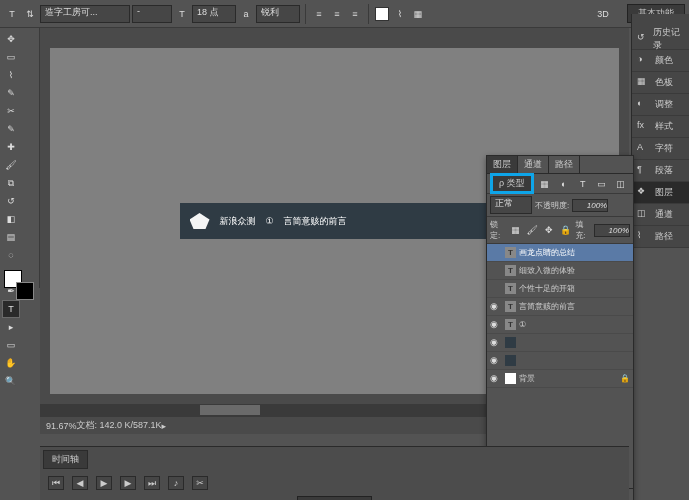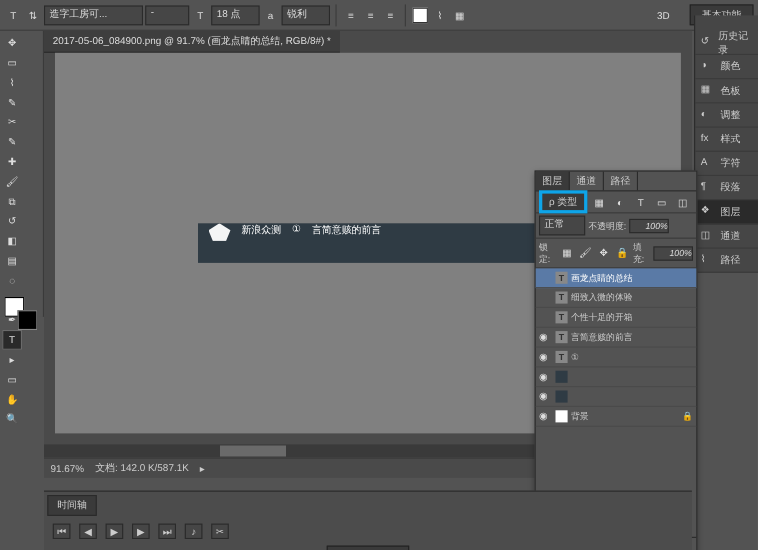--- a/index.html
+++ b/index.html
@@ -18,23 +18,23 @@
 .tool { width:18px; height:18px; display:flex; align-items:center; justify-content:center; color:#ddd; margin:0; cursor:pointer; }
 .tool.sel { background:#2a2a2a; border:1px solid #6a6a6a; }
 .swatches { position:absolute; left:4px; top:270px; width:30px; height:30px; }
 .swatch-fg { position:absolute; width:18px; height:18px; background:#fff; border:1px solid #000; top:0; left:0; }
 .swatch-bg { position:absolute; width:18px; height:18px; background:#000; border:1px solid #888; bottom:0; right:0; }
 
 
 .doc-wrap { position:absolute; left:40px; top:28px; right:60px; bottom:66px; background:#4a4a4a; }
 .doctab { height:20px; display:flex; align-items:center; padding:0 8px; background:#3e3e3e; color:#ddd; font-size:9px; border-bottom:1px solid #2a2a2a; width:fit-content; }
 .canvas { position:absolute; left:10px; right:10px; top:20px; bottom:40px; background:#808080; display:flex; align-items:center; justify-content:center; }
-.banner { width:310px; height:36px; background:#2f3b44; display:flex; align-items:flex-start; padding:0 10px; gap:10px; color:#fff; font-size:11px; }
+.banner { width:310px; height:36px; background:#2f3b44; display:flex; align-items:center; padding:0 10px; gap:10px; color:#fff; font-size:11px; }
 .banner-logo { width:20px; height:16px; background:#fff; clip-path:polygon(50% 0,100% 40%,80% 100%,20% 100%,0 40%); opacity:.95; }
-.status { position:absolute; left:0; bottom:0; right:0; height:18px; background:#4a4a4a; display:flex; align-items:center; padding:0 6px; gap:10px; border-top:1px solid #3a3a3a; }
+.status { position:absolute; left:0; bottom:0; right:0; height:18px; background:#4a4a4a; display:flex; align-items:center; padding:0 6px; border-top:1px solid #3a3a3a; }
 .scroll-h { position:absolute; bottom:18px; left:0; right:0; height:12px; background:#3a3a3a; }
 .scroll-thumb { position:absolute; height:10px; top:1px; left:160px; width:60px; background:#6a6a6a; }
 
 
 .rightrail { position:absolute; right:0; top:14px; width:58px; background:#464646; border-left:1px solid #2a2a2a; padding-top:14px; }
 .rail-item { height:22px; display:flex; align-items:center; padding:0 5px; gap:4px; border-bottom:1px solid #3a3a3a; cursor:pointer; }
 .rail-item.sel { background:#2a2a2a; }
 .rail-ic { width:14px; height:14px; display:inline-block; }
 
 
@@ -110,21 +110,20 @@
   <div class="tool">▭</div>
   <div class="tool">✋</div>
   <div class="tool">🔍</div>
 </div>
 <div class="swatches">
   <div class="swatch-fg"></div>
   <div class="swatch-bg"></div>
 </div>
 
 <div class="doc-wrap">
-  <div class="doctab">2017-05-06_084900.png @ 91.7% (画龙点睛的总结, RGB/8#) *</div>
   <div class="canvas">
     <div class="banner">
       <div class="banner-logo"></div>
       <span>新浪众测</span>
       <span>①</span>
       <span>言简意赅的前言</span>
     </div>
   </div>
   <div class="scroll-h">
     <div class="scroll-thumb"></div>

